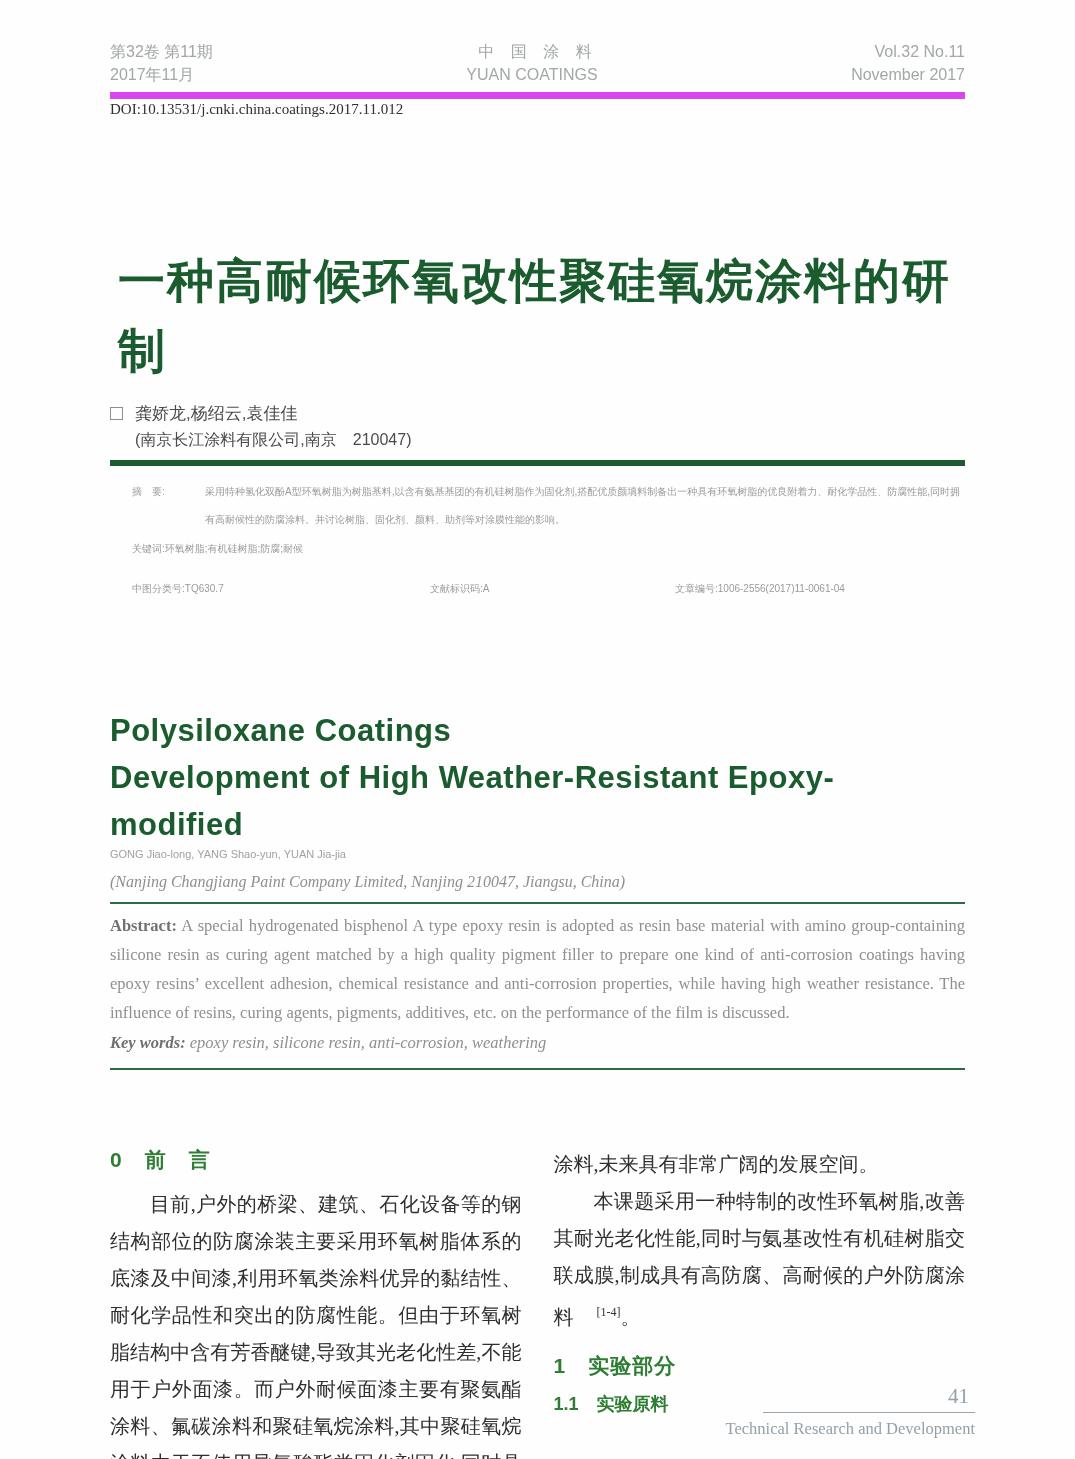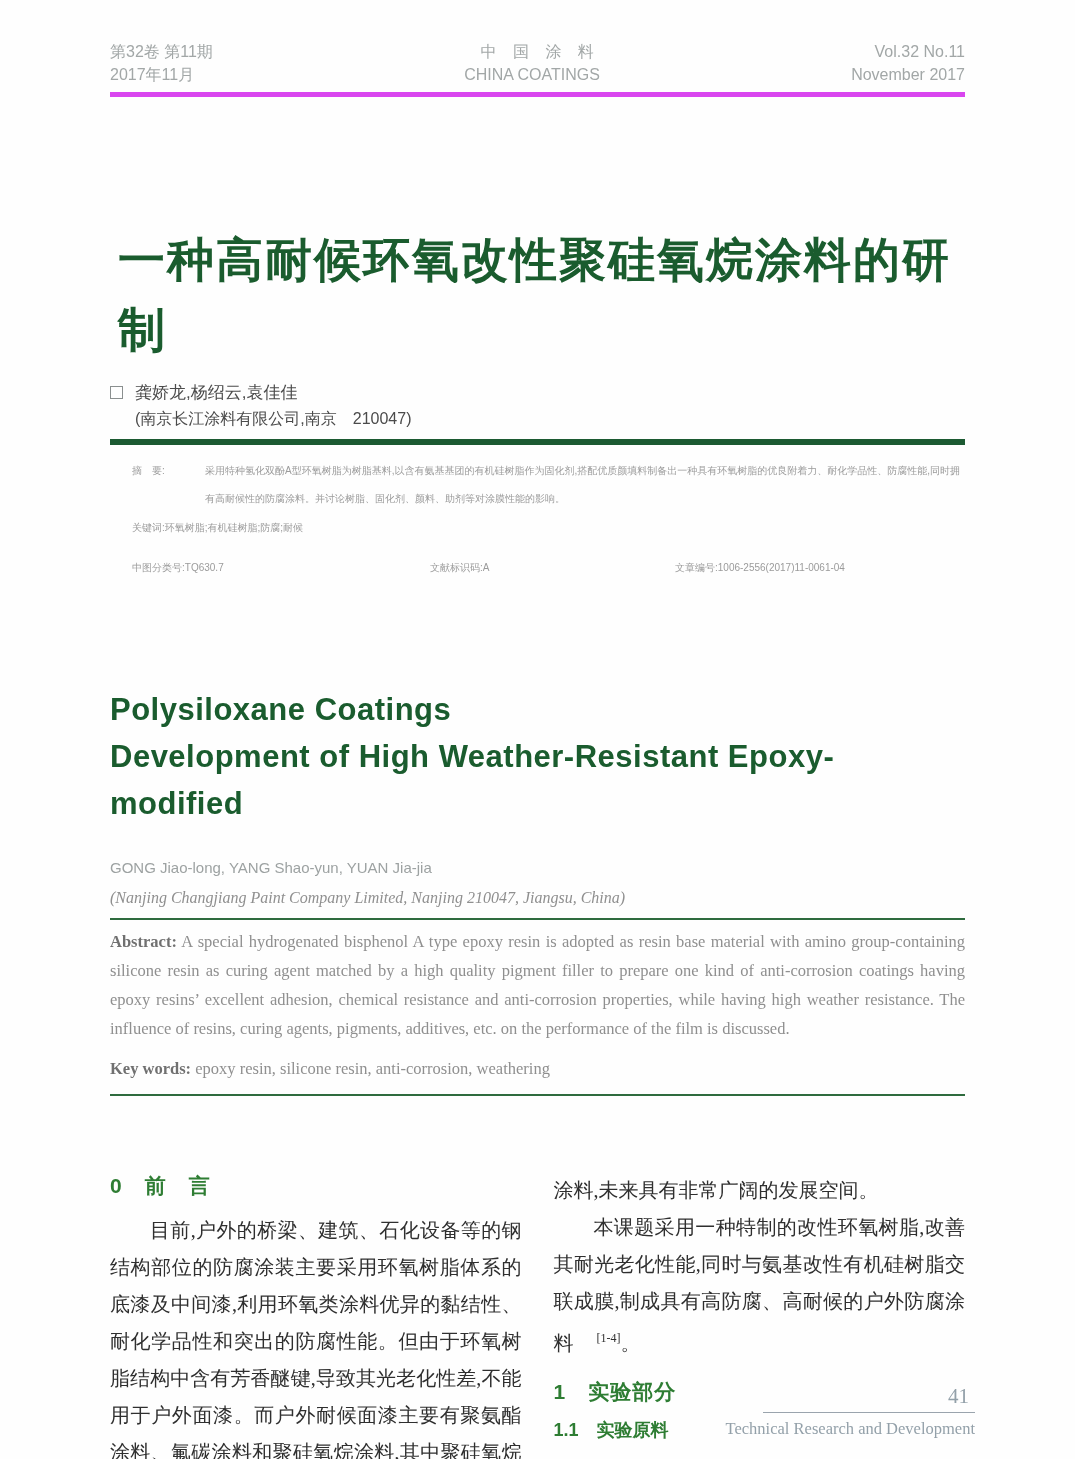--- a/index.html
+++ b/index.html
@@ -14,21 +14,21 @@
   }
 
   
   .jheader {
     display: flex;
     justify-content: space-between;
     align-items: flex-start;
     margin: 0 110px;
     padding-top: 40px;
     padding-bottom: 6px;
-    border-bottom: 5px solid #d946ef;
+    border-bottom: 7px solid #d946ef;
     color: #a2a7a7;
     font-size: 16px;
     line-height: 23px;
     gap: 32px;
   }
   .jheader .col-c { text-align: right; }
   .jheader .col-r { text-align: right; }
   .jheader .cn-spaced { letter-spacing: 6px; }
   .doi-line {
     margin: 2px 110px 0;
@@ -89,42 +89,42 @@
   
   .en-title {
     margin: 104px 110px 0;
     color: #1a5c2e;
     font-weight: bold;
     font-size: 31px;
     line-height: 47px;
     letter-spacing: 0.5px;
   }
   .en-authors {
-    margin: 32px 110px 0;
+    margin: 0 110px 0;
     color: #9da2a2;
-    font-size: 15px;
+    font-size: 11px;
   }
   .en-affil {
     margin: 13px 110px 0;
     font-family: "Liberation Serif", serif;
     font-style: italic;
     color: #8f8f8f;
     font-size: 16px;
   }
   .thin-green { margin: 11px 110px 0; border-top: 2px solid #2e6b3e; }
   .en-abstract {
     margin: 7px 110px 0;
     font-family: "Liberation Serif", serif;
     color: #8f8f8f;
     font-size: 16.5px;
     line-height: 29px;
     text-align: justify;
   }
   .en-abstract .b-label { font-weight: bold; color: #707070; }
-  .en-kw { margin-top: 11px; }
+  .en-kw { margin-top: 1px; font-style: italic; }
 
   
   .body-cols {
     display: flex;
     gap: 32px;
     margin: 76px 110px 0;
     color: #2f2f2f;
   }
   .bcol { width: 412px; }
   .sec-h1 {
@@ -177,27 +177,28 @@
 
 <div class="page">
 
   <div class="jheader">
     <div class="col-l">
       <div>第32卷 第11期</div>
       <div>2017年11月</div>
     </div>
     <div class="col-c">
       <div class="cn-spaced">中 国 涂 料</div>
-      <div>CHINA COATINGS</div>
+      <div>YUAN COATINGS</div>
     </div>
     <div class="col-r">
       <div>Vol.32  No.11</div>
       <div>November 2017</div>
     </div>
   </div>
+  <div class="doi-line">DOI:10.13531/j.cnki.china.coatings.2017.11.012</div>
 
   <h1 class="cn-title">一种高耐候环氧改性聚硅氧烷涂料的研制</h1>
 
   <div class="cn-authors">
     <span class="author-marker"></span>
     <span>龚娇龙,杨绍云,袁佳佳</span>
   </div>
   <div class="cn-affil">(南京长江涂料有限公司,南京　210047)</div>
 
   <div class="green-bar"></div>

